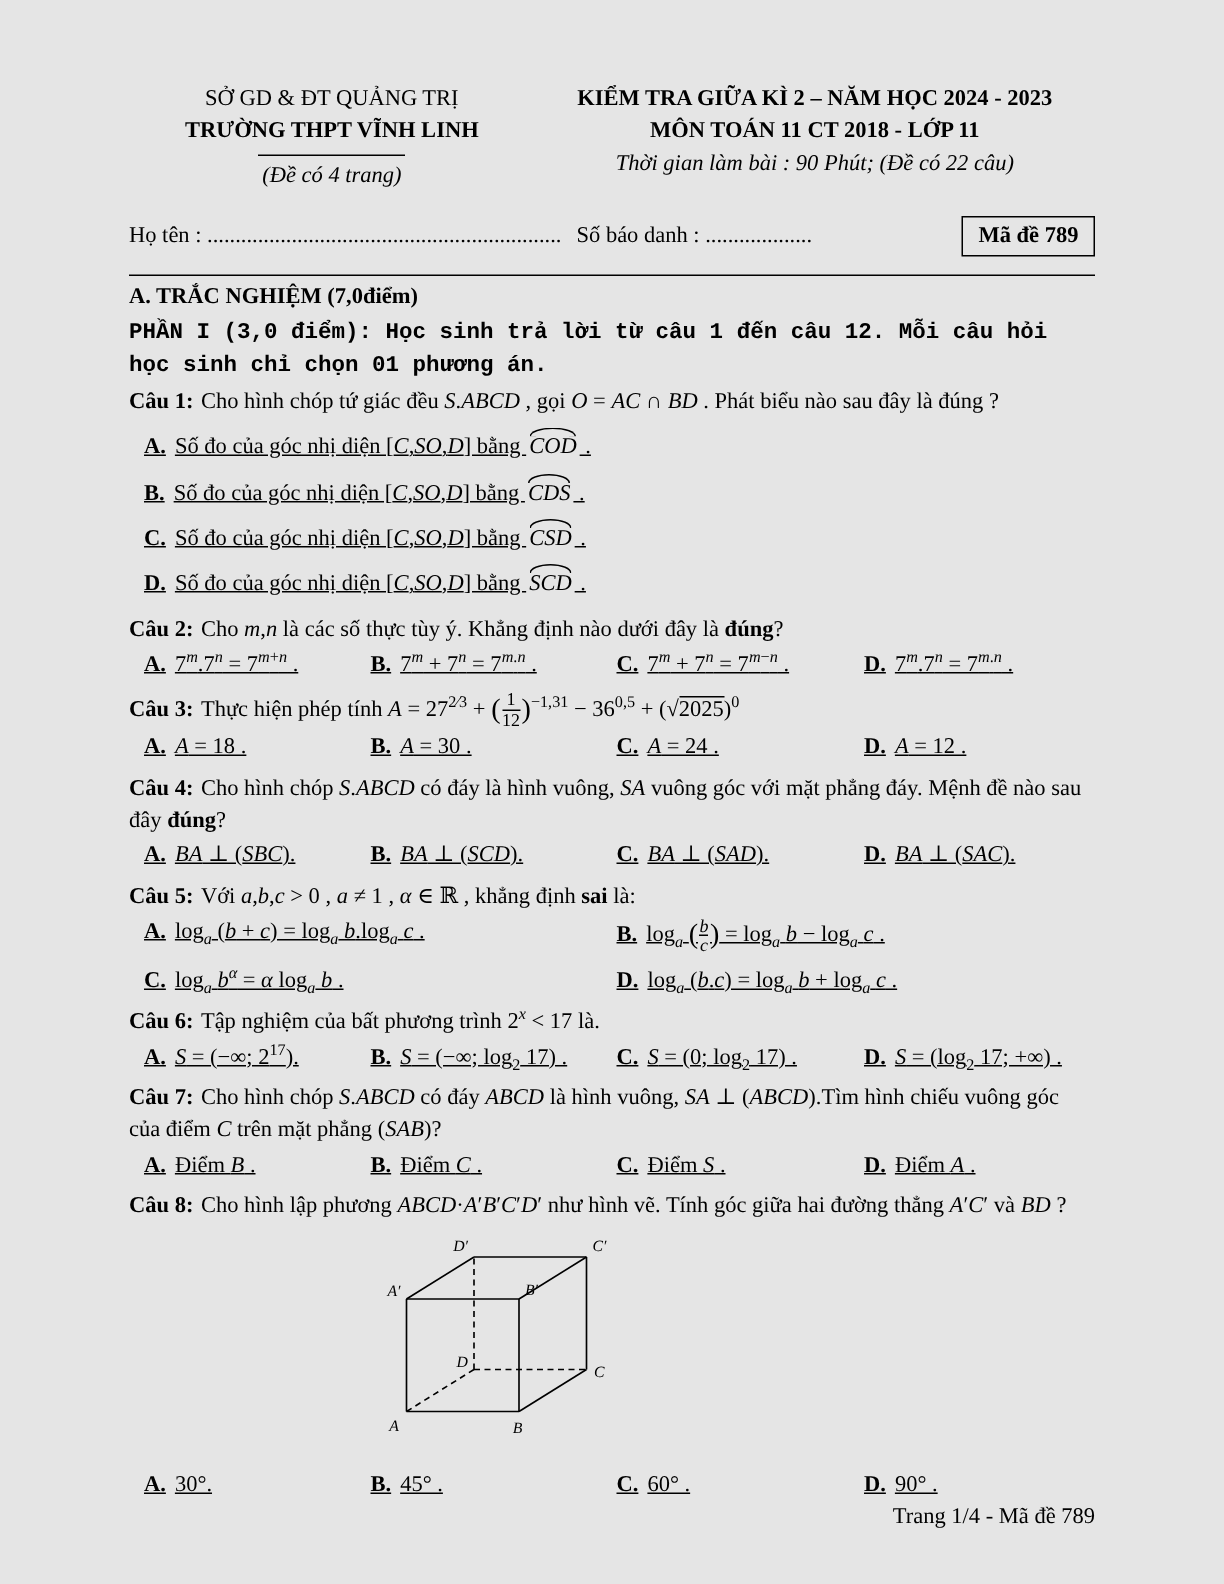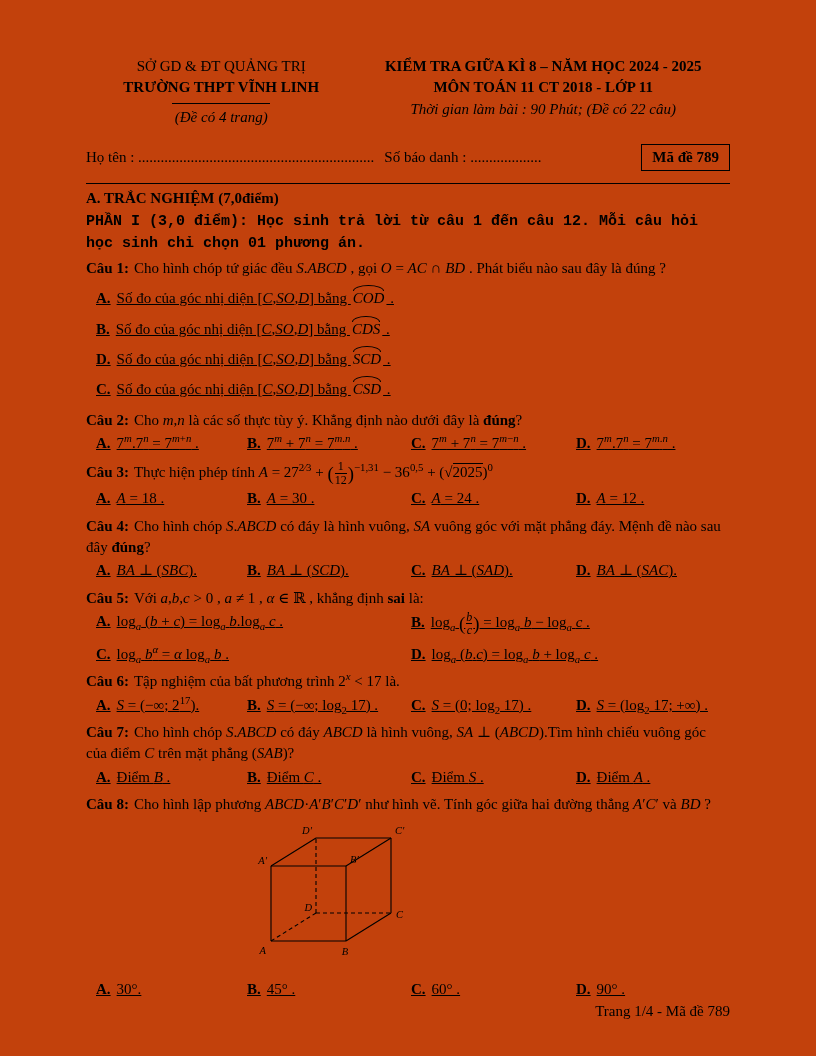--- a/index.html
+++ b/index.html
@@ -1,18 +1,18 @@
 <!DOCTYPE html>
 <html><head>
 <meta charset="utf-8">
 <style>
   html,body{margin:0;padding:0;background:#fff;}
   .page{
     width:816px;height:1056px;position:relative;box-sizing:border-box;
-    padding:56px 86px 40px 86px;background:#c2410c;color:#000;
+    padding:56px 86px 40px 86px;background:#e5e5e5;color:#000;
     font-family:"Liberation Serif","DejaVu Serif",serif;
     font-size:15px;line-height:1.42;
   }
   
   .hdr{display:flex;}
   .hdr-left{width:42%;text-align:center;}
   .hdr-right{width:58%;text-align:center;}
   .school{font-weight:bold;}
   .shortrule{width:98px;border-top:1.2px solid #000;margin:4px auto 3px;}
   .pagesnote{font-style:italic;}
@@ -57,21 +57,21 @@
 <div class="page">
 
   <div class="hdr">
     <div class="hdr-left">
       <div>SỞ GD &amp; ĐT QUẢNG TRỊ</div>
       <div class="school">TRƯỜNG THPT VĨNH LINH</div>
       <div class="shortrule"></div>
       <div class="pagesnote">(Đề có 4 trang)</div>
     </div>
     <div class="hdr-right">
-      <div class="titleline">KIỂM TRA GIỮA KÌ 8 – NĂM HỌC 2024 - 2025</div>
+      <div class="titleline">KIỂM TRA GIỮA KÌ 2 – NĂM HỌC 2024 - 2023</div>
       <div class="titleline">MÔN TOÁN 11 CT 2018 - LỚP 11</div>
       <div class="timeline">Thời gian làm bài : 90 Phút; (Đề có 22 câu)</div>
     </div>
   </div>
 
   <div class="namerow">
     <span>Họ tên : ...............................................................</span>
     <span class="gap"></span>
     <span>Số báo danh : ...................</span>
     <span class="codebox">Mã đề 789</span>
@@ -83,22 +83,22 @@
   <div class="part1">
     <span>PHẦN I (3,0 điểm):</span>
     <span>Học sinh trả lời từ câu 1 đến câu 12. Mỗi câu hỏi học sinh chỉ chọn 01 phương án.</span>
   </div>
 
   <div>
     <p class="q"><span class="qlabel">Câu 1:</span><span>Cho hình chóp tứ giác đều  <i>S</i>.<i>ABCD</i> , gọi  <i>O</i> = <i>AC</i> ∩ <i>BD</i> . Phát biểu nào sau đây là đúng ?</span></p>
     <div class="opts stack">
       <span class="opt"><span class="okey">A.</span><span>Số đo của góc  nhị diện  [<i>C</i>,<i>SO</i>,<i>D</i>] bằng  <span class="arc"><i>COD</i></span> .</span></span>
       <span class="opt"><span class="okey">B.</span><span>Số đo của góc  nhị diện  [<i>C</i>,<i>SO</i>,<i>D</i>]  bằng  <span class="arc"><i>CDS</i></span> .</span></span>
+      <span class="opt"><span class="okey">C.</span><span>Số đo của góc  nhị diện  [<i>C</i>,<i>SO</i>,<i>D</i>] bằng  <span class="arc"><i>CSD</i></span> .</span></span>
       <span class="opt"><span class="okey">D.</span><span>Số đo của góc  nhị diện  [<i>C</i>,<i>SO</i>,<i>D</i>] bằng  <span class="arc"><i>SCD</i></span> .</span></span>
-      <span class="opt"><span class="okey">C.</span><span>Số đo của góc  nhị diện  [<i>C</i>,<i>SO</i>,<i>D</i>] bằng  <span class="arc"><i>CSD</i></span> .</span></span>
     </div>
   </div>
 
   <div>
     <p class="q"><span class="qlabel">Câu 2:</span><span>Cho  <i>m</i>,<i>n</i>  là các số thực tùy ý. Khẳng định nào dưới đây là <b>đúng</b>?</span></p>
     <div class="opts cols4">
       <span class="opt"><span class="okey">A.</span><span>7<sup><i>m</i></sup>.7<sup><i>n</i></sup> = 7<sup><i>m</i>+<i>n</i></sup> .</span></span>
       <span class="opt"><span class="okey">B.</span><span>7<sup><i>m</i></sup> + 7<sup><i>n</i></sup> = 7<sup><i>m</i>.<i>n</i></sup> .</span></span>
       <span class="opt"><span class="okey">C.</span><span>7<sup><i>m</i></sup> + 7<sup><i>n</i></sup> = 7<sup><i>m</i>−<i>n</i></sup> .</span></span>
       <span class="opt"><span class="okey">D.</span><span>7<sup><i>m</i></sup>.7<sup><i>n</i></sup> = 7<sup><i>m</i>.<i>n</i></sup> .</span></span>

